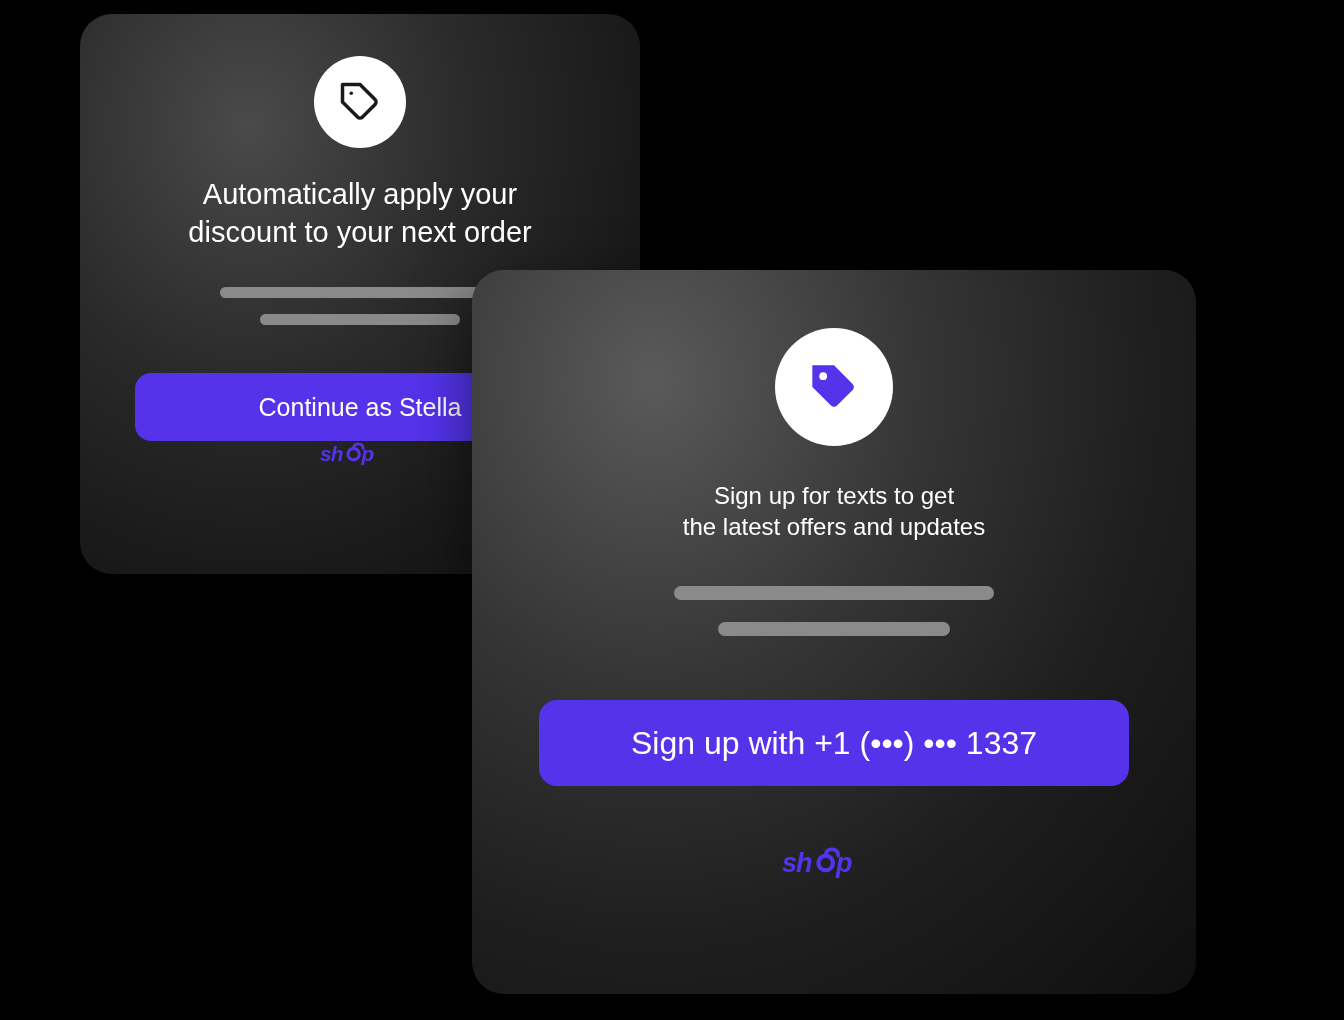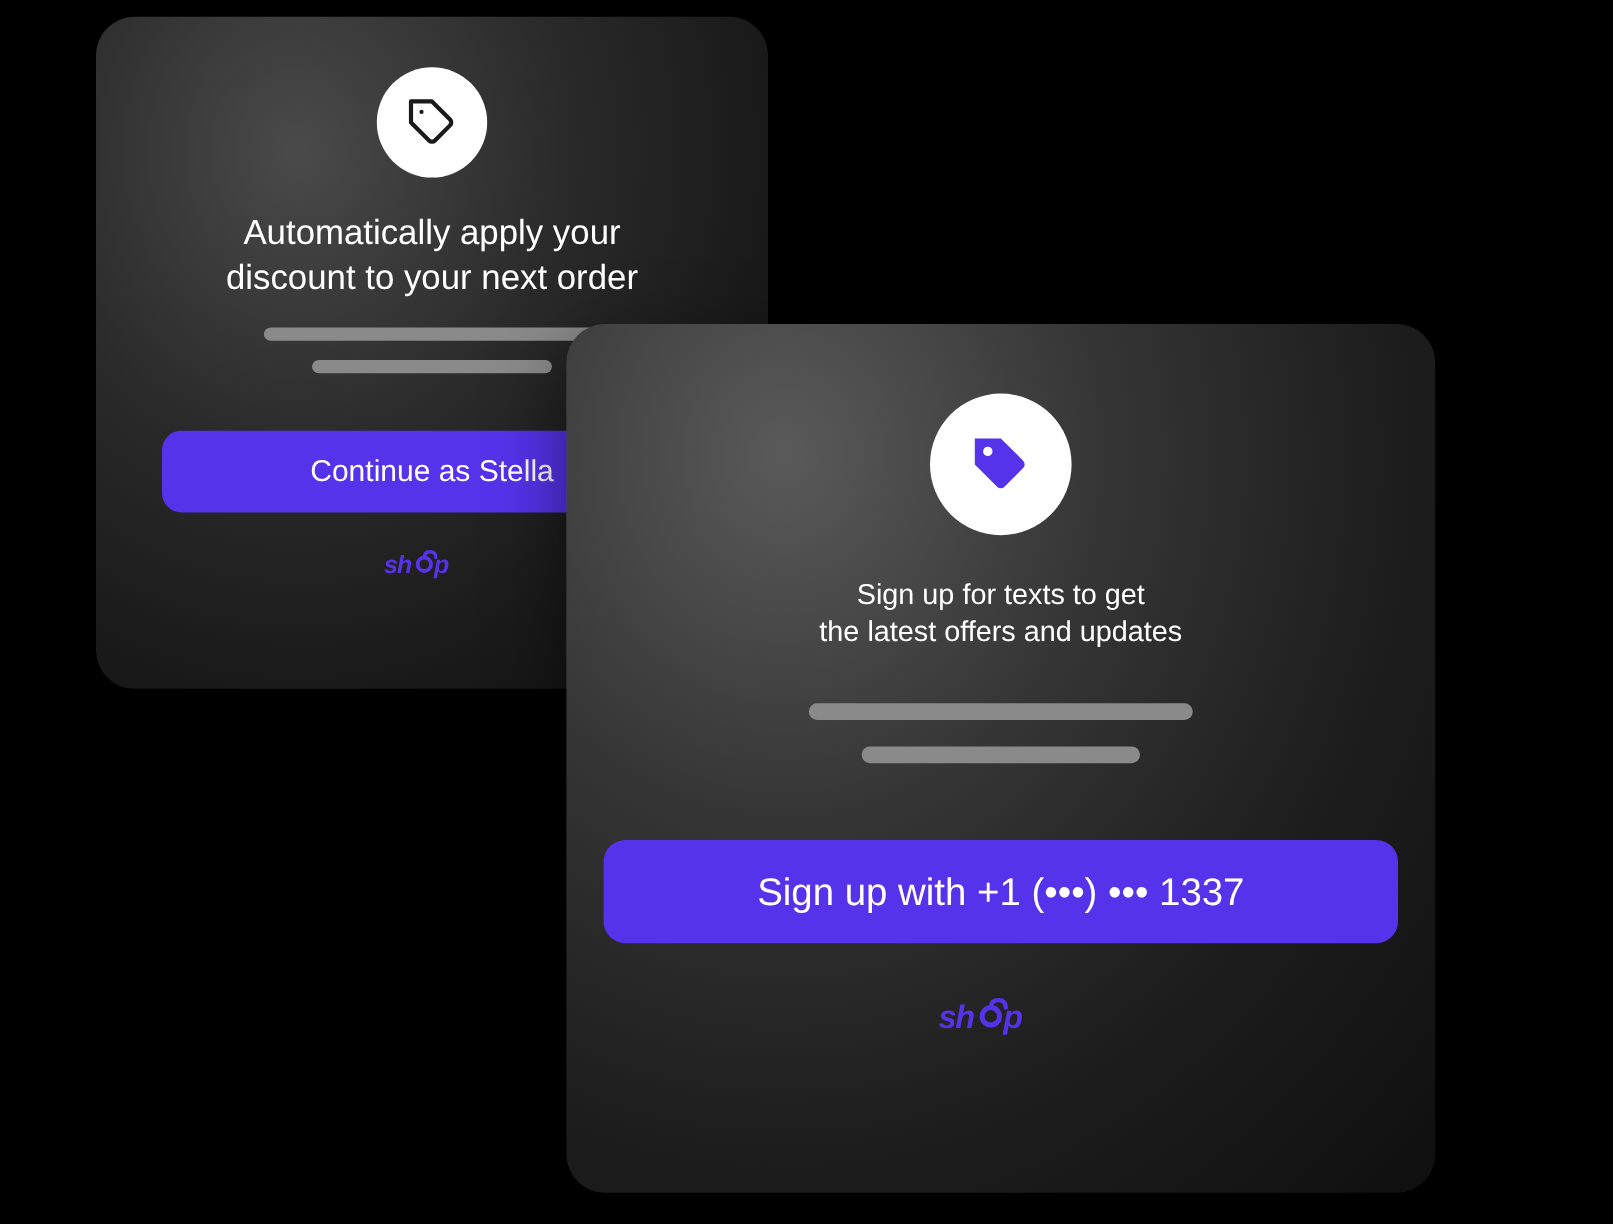--- a/index.html
+++ b/index.html
@@ -66,21 +66,21 @@
     
     .heading {
       color: #ffffff;
       text-align: center;
       font-weight: 500;
       line-height: 1.3;
     }
     
     .card-left .heading {
       font-size: 29px;
-      margin-bottom: 22px;
+      margin-bottom: 36px;
     }
     
     .card-right .heading {
       font-size: 24px;
       margin-bottom: 44px;
     }
     
     .skeleton-lines {
       display: flex;
       flex-direction: column;
@@ -132,28 +132,27 @@
       cursor: pointer;
       display: flex;
       align-items: center;
       justify-content: center;
     }
     
     .card-left .cta-button {
       width: 450px;
       height: 68px;
       font-size: 25px;
-      margin-bottom: 30px;
     }
     
     .card-right .cta-button {
-      width: 662px;
+      width: 590px;
       height: 86px;
       font-size: 32px;
-      margin-bottom: 44px;
+      margin-bottom: 60px;
       border-radius: 18px;
     }
     
     .shop-logo {
       color: #5433EB;
       font-weight: 700;
       letter-spacing: -1px;
       font-style: italic;
     }
     

